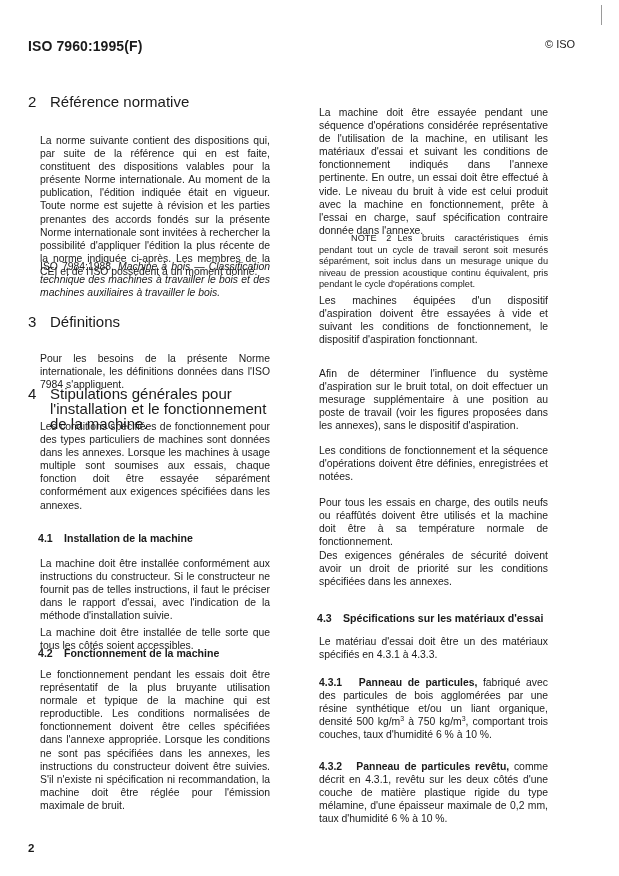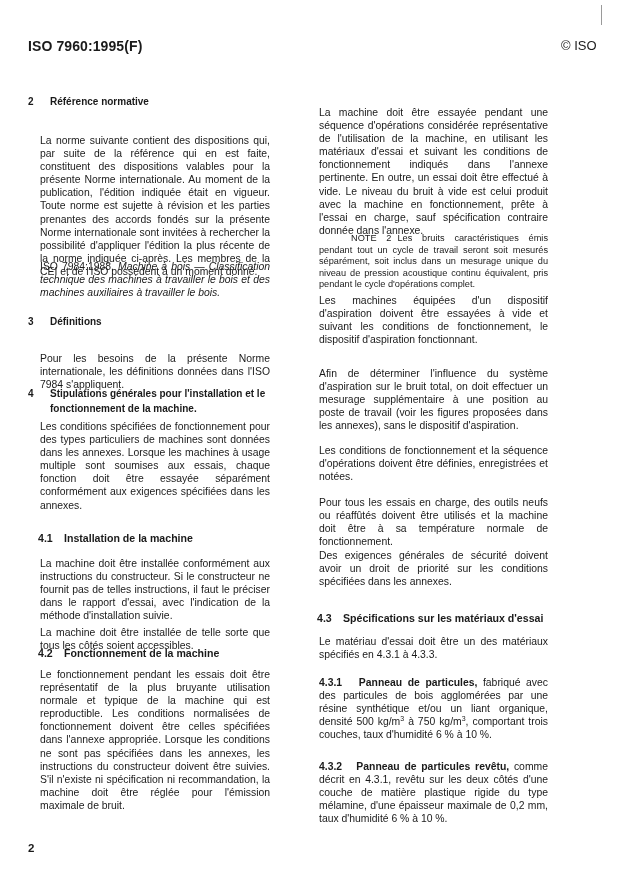--- a/index.html
+++ b/index.html
@@ -1,27 +1,27 @@
 <!DOCTYPE html>
 <html><head>
 <meta charset="utf-8">
 <style>
   html, body { margin:0; padding:0; background:#ffffff; }
   body { width:619px; height:876px; position:relative; overflow:hidden;
          font-family:"Liberation Sans", sans-serif; color:#1a1a1a; }
   .scan-mark { position:absolute; left:601px; top:5px; width:1px; height:20px; background:#9a9a9a; }
   .hdr-left { position:absolute; left:28px; top:38px; font-size:14px; font-weight:bold; letter-spacing:0.1px; }
-  .hdr-right { position:absolute; left:561px; top:38px; font-size:13px; }
+  .hdr-right { position:absolute; left:545px; top:38px; font-size:11px; }
   .col { position:absolute; top:0; }
   .left { left:28px; width:254px; }
   .right { left:307px; width:253px; }
   .blk { position:absolute; }
   .left .blk, .right .blk { width:100%; }
   p { margin:12px; font-size:10.4px; line-height:13.1px; text-align:justify; }
-  h2 { margin:0; font-size:10px; font-weight:bold; line-height:15px; }
+  h2 { margin:0; font-size:15px; font-weight:normal; line-height:15px; }
   h2 .num { display:inline-block; width:22px; }
   h3 { margin:10px; font-size:10.6px; font-weight:bold; line-height:13px; }
   h3 .num { display:inline-block; width:26px; }
   .note p { font-size:9.2px; line-height:11.6px; }
   .note .lbl { margin-right:6px;padding-left:32px; }
   em { font-style:italic; }
   b.inl { font-weight:bold; }
   .pagenum { position:absolute; left:28px; top:842px; font-size:11.5px; font-weight:bold; }
   sup { font-size:7px; line-height:0; }
 </style>

